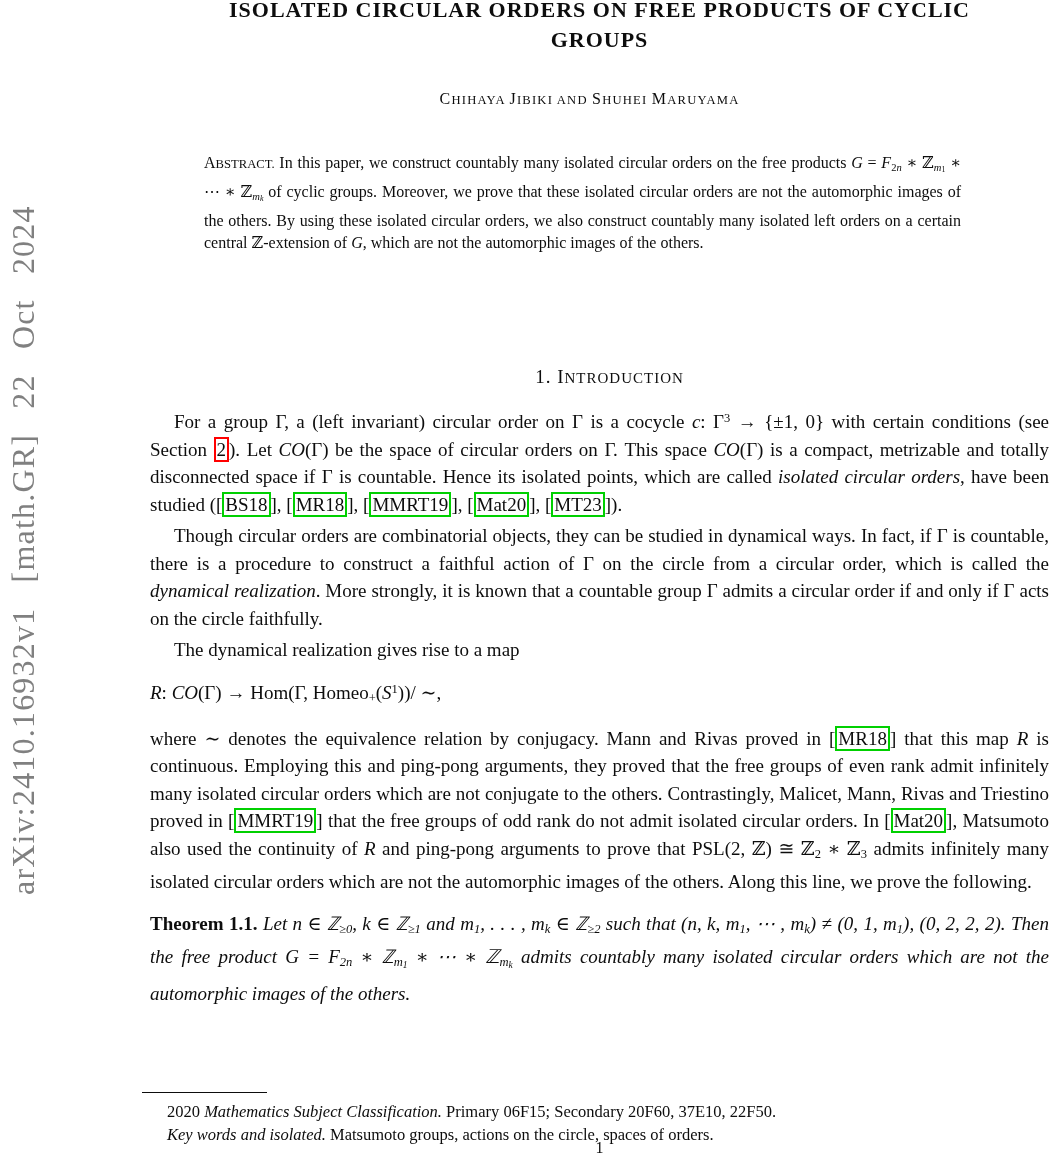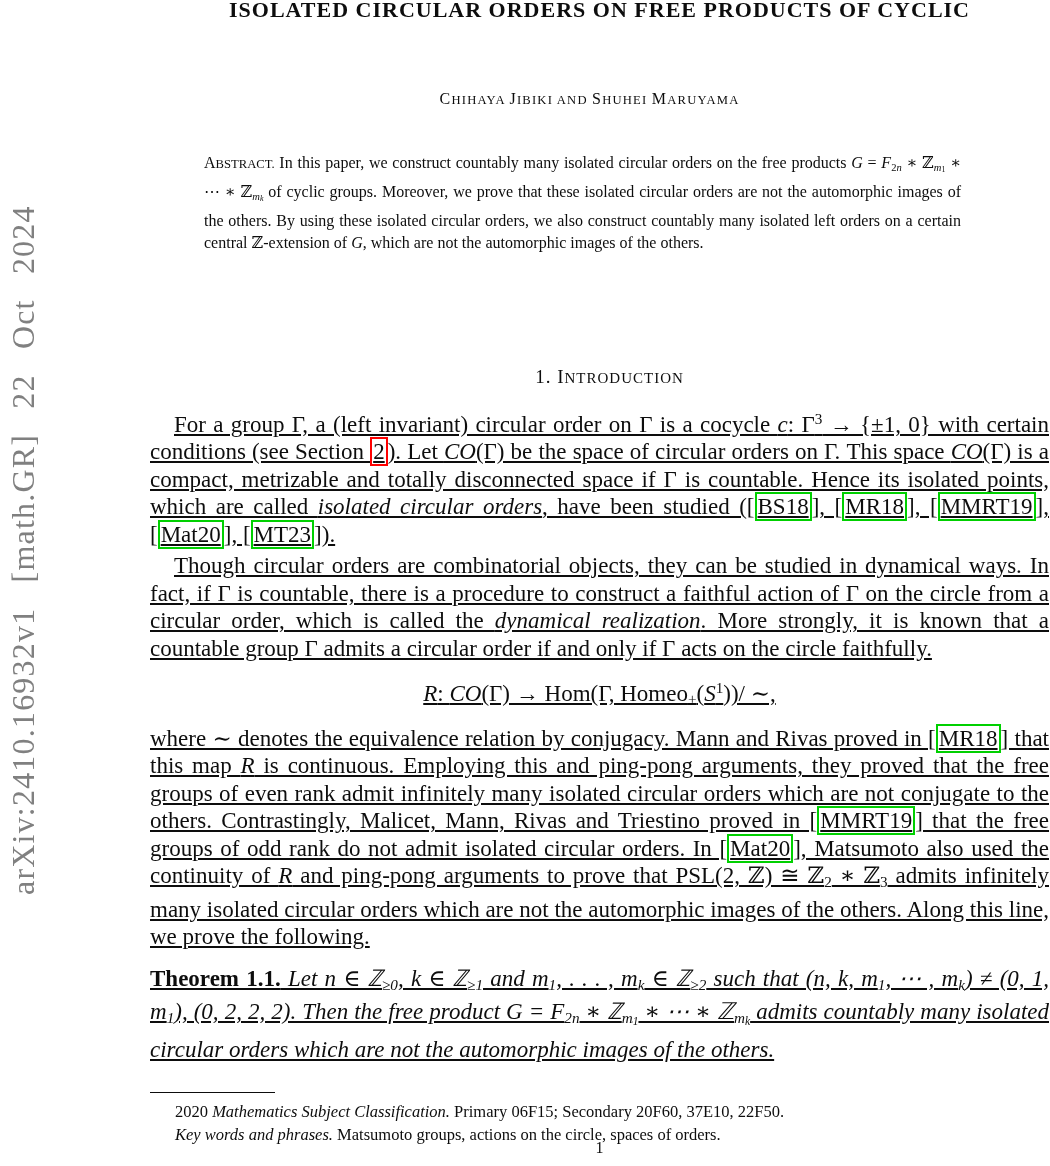--- a/index.html
+++ b/index.html
@@ -36,32 +36,31 @@
     position:absolute; left:204px; top:152px; width:757px;
     font-size:16px; line-height:21.7px;
     text-align:justify;
   }
   .secheading {
     position:absolute; left:160px; top:366px; width:899px;
     text-align:center; font-size:19px; letter-spacing:1px;
   }
   .bodytext {
     position:absolute; left:150px; top:405px; width:899px;
-    font-size:23px; line-height:27.5px;
+    font-size:19px; line-height:27.5px;
     text-align:justify;
-    text-decoration:underline;
   }
   .bodytext p { margin:0 0 4px 0; }
   p.indent { text-indent:24px; }
   p.noindent { text-indent:0; }
-  .equation { text-align:center; margin:12px 0; }
+  .equation { margin:12px 0; }
   .theorem { margin-top:14px !important; font-style:italic; }
 
   .footnotes {
-    position:absolute; left:150px; top:1092px; width:899px;
+    position:absolute; left:142px; top:1092px; width:899px;
     font-size:16.5px; line-height:23px; text-align:justify;
   }
   .fnrule { width:125px; height:0; border-top:1.5px solid #0d0d0d; margin:0 0 7px 0; }
   .footnotes p { margin:0; text-indent:25px; }
   .pagenum {
     position:absolute; left:150px; top:1139px; width:899px;
     text-align:center; font-size:16px;
   }
 
   
@@ -77,37 +76,39 @@
 </style>
 </head>
 <body>
 
 <div class="page">
 
   <div class="watermark">arXiv:2410.16932v1  [math.GR]  22 Oct 2024</div>
 
   <div class="title">
     <div>ISOLATED CIRCULAR ORDERS ON FREE PRODUCTS OF CYCLIC</div>
+    <div>GROUPS</div>
   </div>
 
   <div class="authors"><span>C</span><span class="s-caps">HIHAYA </span><span>J</span><span class="s-caps">IBIKI </span><span class="s-caps">AND </span><span>S</span><span class="s-caps">HUHEI </span><span>M</span><span class="s-caps">ARUYAMA</span></div>
 
   <div class="abstract"><span>A</span><span class="s-caps">BSTRACT.</span><span> In this paper, we construct countably many isolated circular orders on the free products </span><span class="s-i">G</span><span> = </span><span class="s-i">F</span><span class="s-sub">2</span><span class="s-sub s-i">n</span><span> ∗ ℤ</span><span class="s-sub s-i">m</span><span class="s-subsub">1</span><span> ∗ ⋯ ∗ ℤ</span><span class="s-sub s-i">m</span><span class="s-subsub s-i">k</span><span> of cyclic groups.  Moreover, we prove that these isolated circular orders are not the automorphic images of the others.  By using these isolated circular orders, we also construct countably many isolated left orders on a certain central ℤ-extension of </span><span class="s-i">G</span><span>, which are not the automorphic images of the others.</span></div>
 
   <div class="secheading"><span>1.  I</span><span class="s-caps">NTRODUCTION</span></div>
 
   <div class="bodytext">
     <p class="indent"><span>For a group Γ, a (left invariant) circular order on Γ is a cocycle </span><span class="s-i">c</span><span>: Γ</span><span class="s-sup">3</span><span> → {±1, 0} with certain conditions (see Section </span><span class="s-ilink">2</span><span>). Let </span><span class="s-i">CO</span><span>(Γ) be the space of circular orders on Γ. This space </span><span class="s-i">CO</span><span>(Γ) is a compact, metrizable and totally disconnected space if Γ is countable. Hence its isolated points, which are called </span><span class="s-i">isolated circular orders</span><span>, have been studied ([</span><span class="s-cite">BS18</span><span>], [</span><span class="s-cite">MR18</span><span>], [</span><span class="s-cite">MMRT19</span><span>], [</span><span class="s-cite">Mat20</span><span>], [</span><span class="s-cite">MT23</span><span>]).</span></p>
     <p class="indent"><span>Though circular orders are combinatorial objects, they can be studied in dynamical ways. In fact, if Γ is countable, there is a procedure to construct a faithful action of Γ on the circle from a circular order, which is called the </span><span class="s-i">dynamical realization</span><span>. More strongly, it is known that a countable group Γ admits a circular order if and only if Γ acts on the circle faithfully.</span></p>
+    <p class="indent"><span>The dynamical realization gives rise to a map</span></p>
     <div class="equation"><span class="s-i">R</span><span>: </span><span class="s-i">CO</span><span>(Γ) → Hom(Γ, Homeo</span><span class="s-sub">+</span><span>(</span><span class="s-i">S</span><span class="s-sup">1</span><span>))/ ∼,</span></div>
     <p class="noindent"><span>where ∼ denotes the equivalence relation by conjugacy.  Mann and Rivas proved in [</span><span class="s-cite">MR18</span><span>] that this map </span><span class="s-i">R</span><span> is continuous.  Employing this and ping-pong arguments, they proved that the free groups of even rank admit infinitely many isolated circular orders which are not conjugate to the others.  Contrastingly, Malicet, Mann, Rivas and Triestino proved in [</span><span class="s-cite">MMRT19</span><span>] that the free groups of odd rank do not admit isolated circular orders.  In [</span><span class="s-cite">Mat20</span><span>], Matsumoto also used the continuity of </span><span class="s-i">R</span><span> and ping-pong arguments to prove that PSL(2, ℤ) ≅ ℤ</span><span class="s-sub">2</span><span> ∗ ℤ</span><span class="s-sub">3</span><span> admits infinitely many isolated circular orders which are not the automorphic images of the others.  Along this line, we prove the following.</span></p>
     <p class="noindent theorem"><span class="s-b s-up">Theorem 1.1.</span><span> Let n ∈ ℤ</span><span class="s-sub">≥0</span><span>, k ∈ ℤ</span><span class="s-sub">≥1</span><span> and m</span><span class="s-sub">1</span><span>, . . . , m</span><span class="s-sub">k</span><span> ∈ ℤ</span><span class="s-sub">≥2</span><span> such that (n, k, m</span><span class="s-sub">1</span><span>, ⋯ , m</span><span class="s-sub">k</span><span>) ≠ (0, 1, m</span><span class="s-sub">1</span><span>), (0, 2, 2, 2).  Then the free product G = F</span><span class="s-sub">2n</span><span> ∗ ℤ</span><span class="s-sub">m</span><span class="s-subsub">1</span><span> ∗ ⋯ ∗ ℤ</span><span class="s-sub">m</span><span class="s-subsub">k</span><span> admits countably many isolated circular orders which are not the automorphic images of the others.</span></p>
   </div>
 
   <div class="footnotes">
     <div class="fnrule"></div>
     <p><span>2020 </span><span class="s-i">Mathematics Subject Classification.</span><span> Primary 06F15; Secondary 20F60, 37E10, 22F50.</span></p>
-    <p><span class="s-i">Key words and phrases.</span><span> Matsumoto groups, actions on the circle, spaces of orders.</span></p>
+    <p><span class="s-i">Key words and isolated.</span><span> Matsumoto groups, actions on the circle, spaces of orders.</span></p>
   </div>
 
   <div class="pagenum">1</div>
 
 </div>
 
 </body></html>

